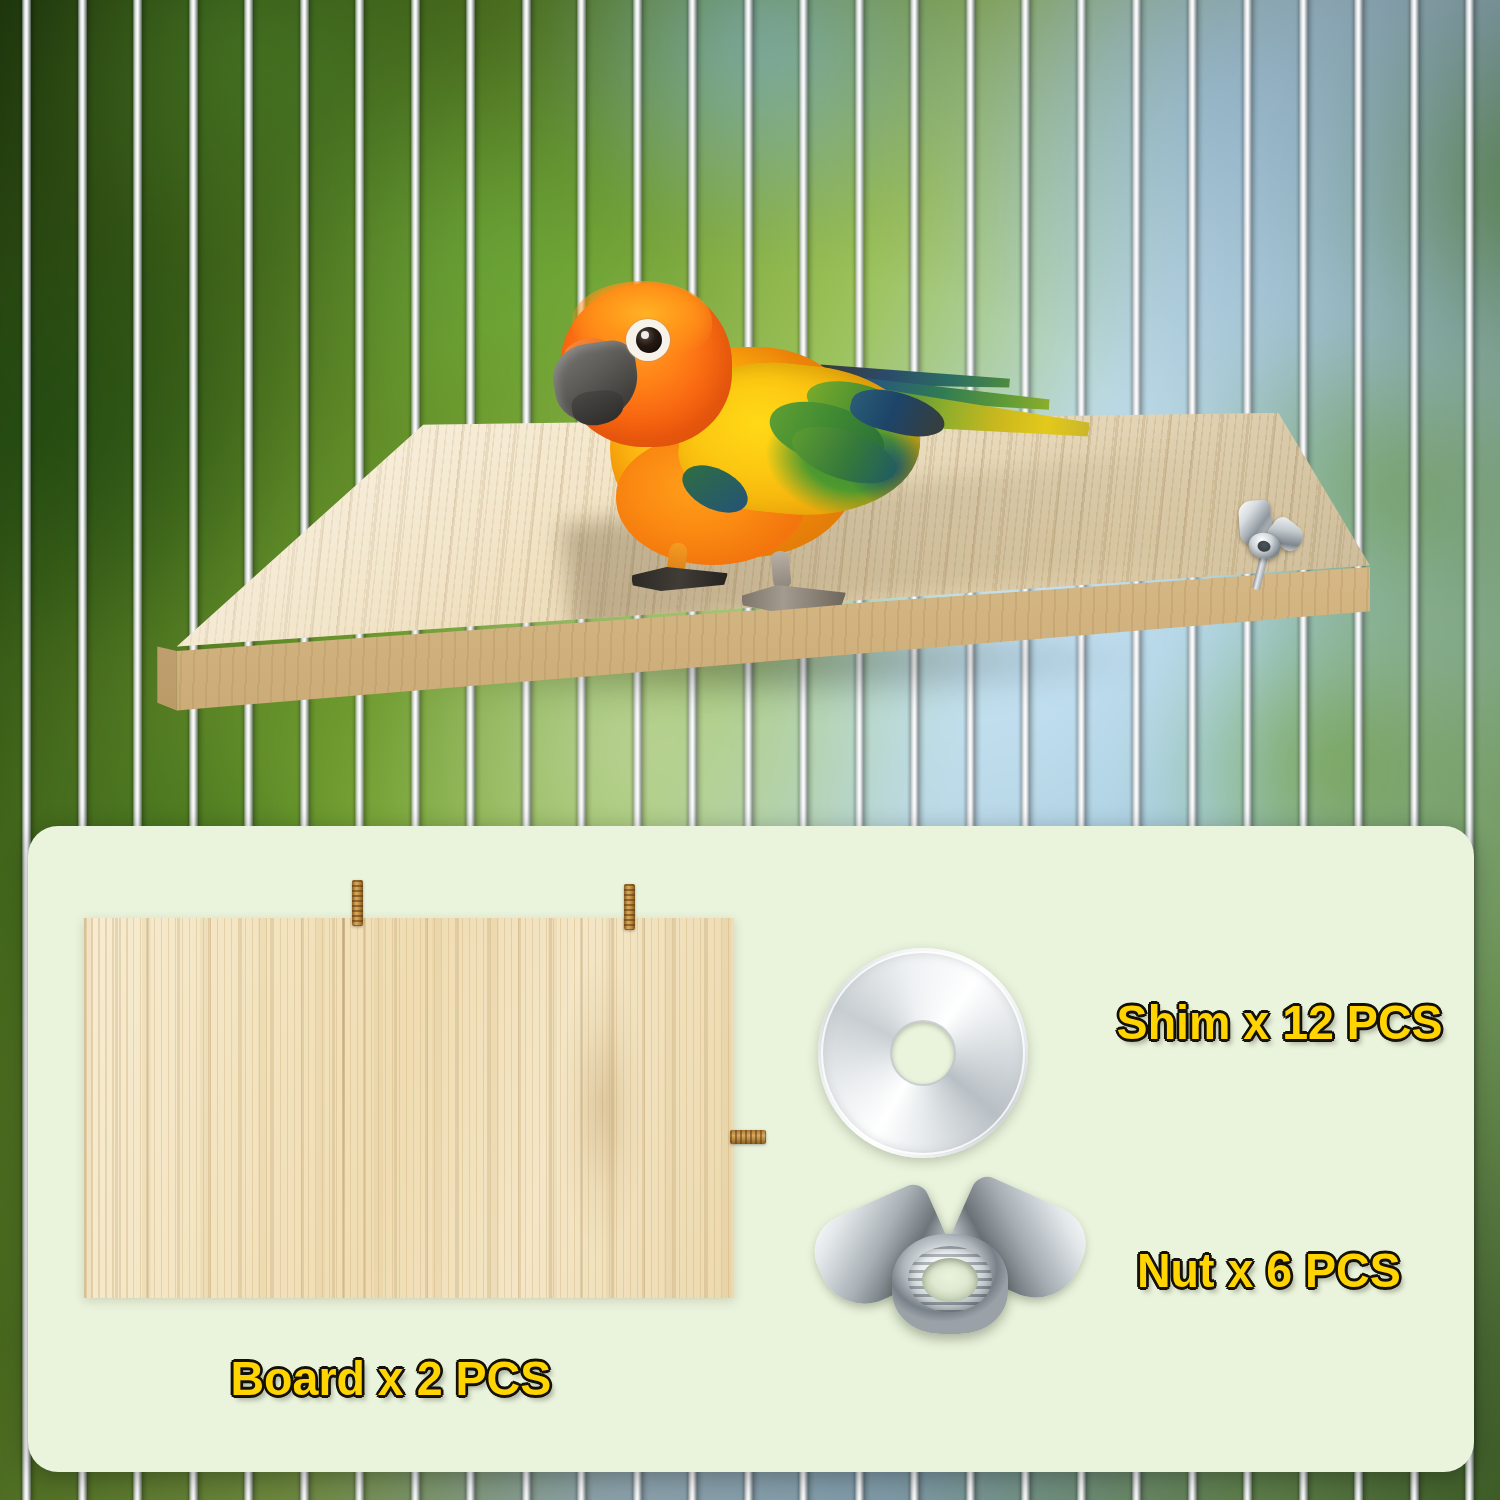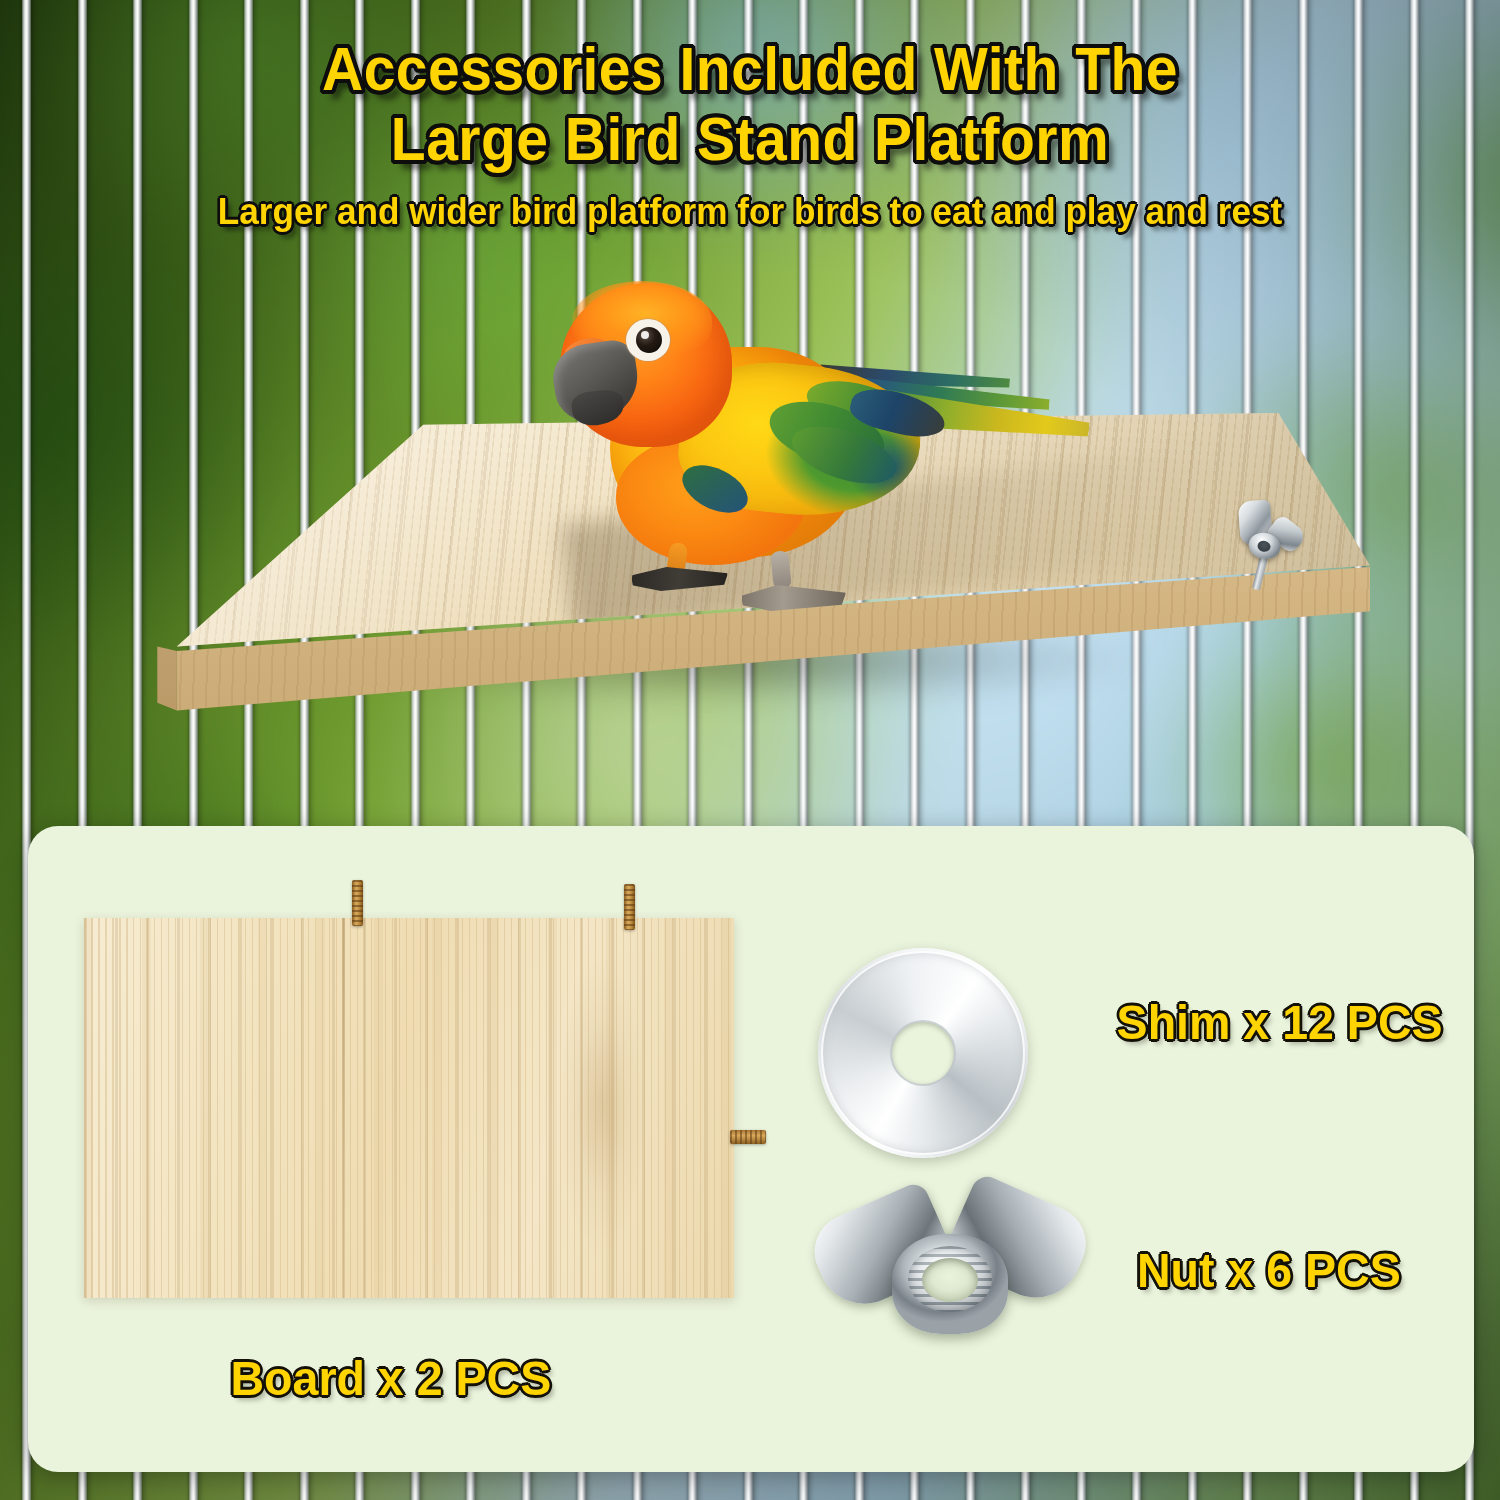--- a/index.html
+++ b/index.html
@@ -423,27 +423,20 @@
       <div class="bar" style="left: 1076.5px;"></div>
       <div class="bar" style="left: 1132px;"></div>
       <div class="bar" style="left: 1187.5px;"></div>
       <div class="bar" style="left: 1243px;"></div>
       <div class="bar" style="left: 1298.5px;"></div>
       <div class="bar" style="left: 1354px;"></div>
       <div class="bar" style="left: 1409.5px;"></div>
       <div class="bar" style="left: 1465px;"></div>
     </div>
 
-  <div class="headline-wrap">
-    <h1 class="headline">
-      <span>Accessories Included With The</span>
-      <span class="l2">Large Bird Stand Platform</span>
-    </h1>
-    <p class="subhead">Larger and wider bird platform for birds to eat and play and rest</p>
-  </div>
 
   <div class="hero">
     <div class="board-shadow"></div>
     <div class="board-top">
       <div class="board-top-sheen"></div>
       <div class="board-birdshadow"></div>
     </div>
     <div class="board-edge"></div>
     <div class="board-edge-left"></div>
     <div class="hero-bolt"></div>

